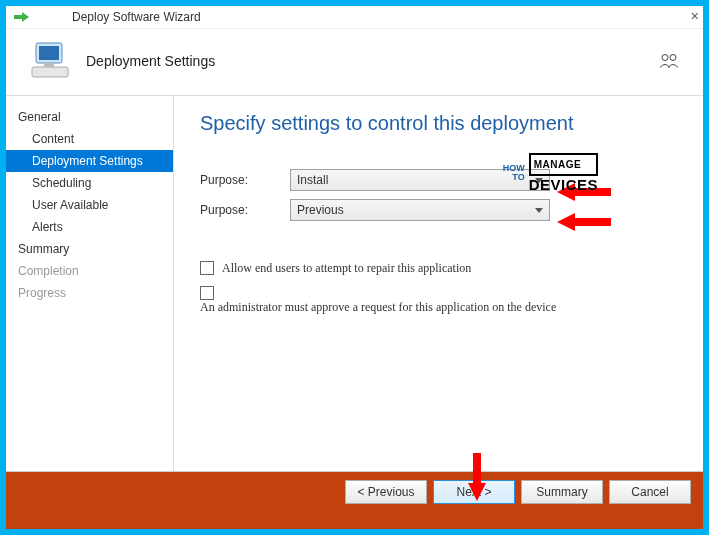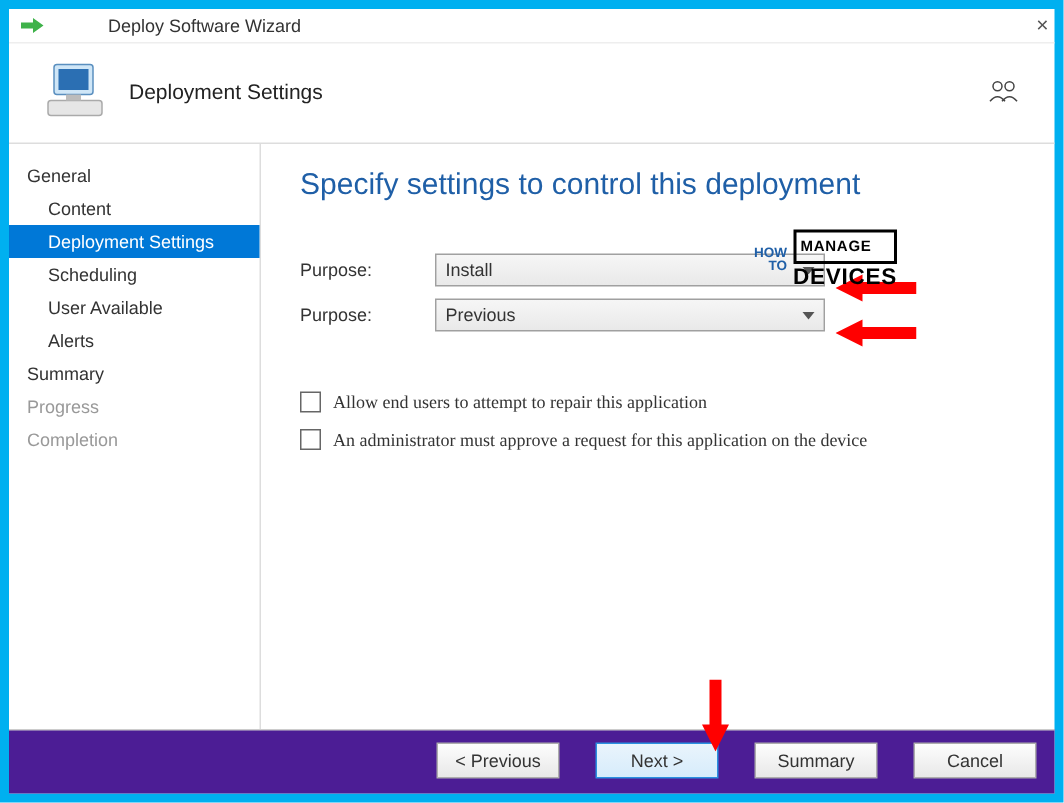--- a/index.html
+++ b/index.html
@@ -93,42 +93,42 @@
   .combo::after {
     content: "";
     position: absolute;
     right: 6px;
     top: 8px;
     border-left: 4px solid transparent;
     border-right: 4px solid transparent;
     border-top: 5px solid #555;
   }
   .check-row { display: flex; align-items: flex-start; margin-top: 14px; font-family: Liberation Serif, serif; }
-  .check-row + .check-row { margin-top: 10px; }
+  .check-row + .check-row { margin-top: 10px; flex-direction: column; }
   .checkbox {
     width: 14px; height: 14px;
     border: 1px solid #666;
     margin-right: 8px;
     background: #fff;
   }
   .check-label { color: #333; }
   .arrow-right {
     position: absolute;
   }
   .arrow-red svg { display:block; }
   .arrow1 { left: 551px; top: 175px; }
   .arrow2 { left: 551px; top: 205px; }
   .arrow-down { position: absolute; left: 460px; top: 447px; }
   .footer {
     border-top: 1px solid #ccc;
     display: flex;
     justify-content: flex-end;
-    padding: 8px 12px 10px 0;
-    gap: 24px;
-    background: #4c1d95;
+    padding: 8px 12px 25px 0;
+    gap: 6px;
+    background: #c2410c;
   }
   .btn {
     min-width: 82px;
     height: 24px;
     border: 1px solid #adadad;
     background: linear-gradient(#fdfdfd,#e8e8e8);
     font-size: 12px;
     color: #333;
     display: flex;
     align-items: center;
@@ -181,22 +181,22 @@
 
   <div class="body">
     <div class="sidebar">
       <div class="side-top">General</div>
       <div class="side-sub">Content</div>
       <div class="side-sub selected">Deployment Settings</div>
       <div class="side-sub">Scheduling</div>
       <div class="side-sub">User Available</div>
       <div class="side-sub">Alerts</div>
       <div class="side-top">Summary</div>
+      <div class="side-dim">Completion</div>
       <div class="side-dim">Progress</div>
-      <div class="side-dim">Completion</div>
     </div>
 
     <div class="main">
       <div class="page-heading">Specify settings to control this deployment</div>
 
       <div class="row">
         <div class="row-label">Purpose:</div>
         <div class="combo">
           <span>Install</span>
         </div>

